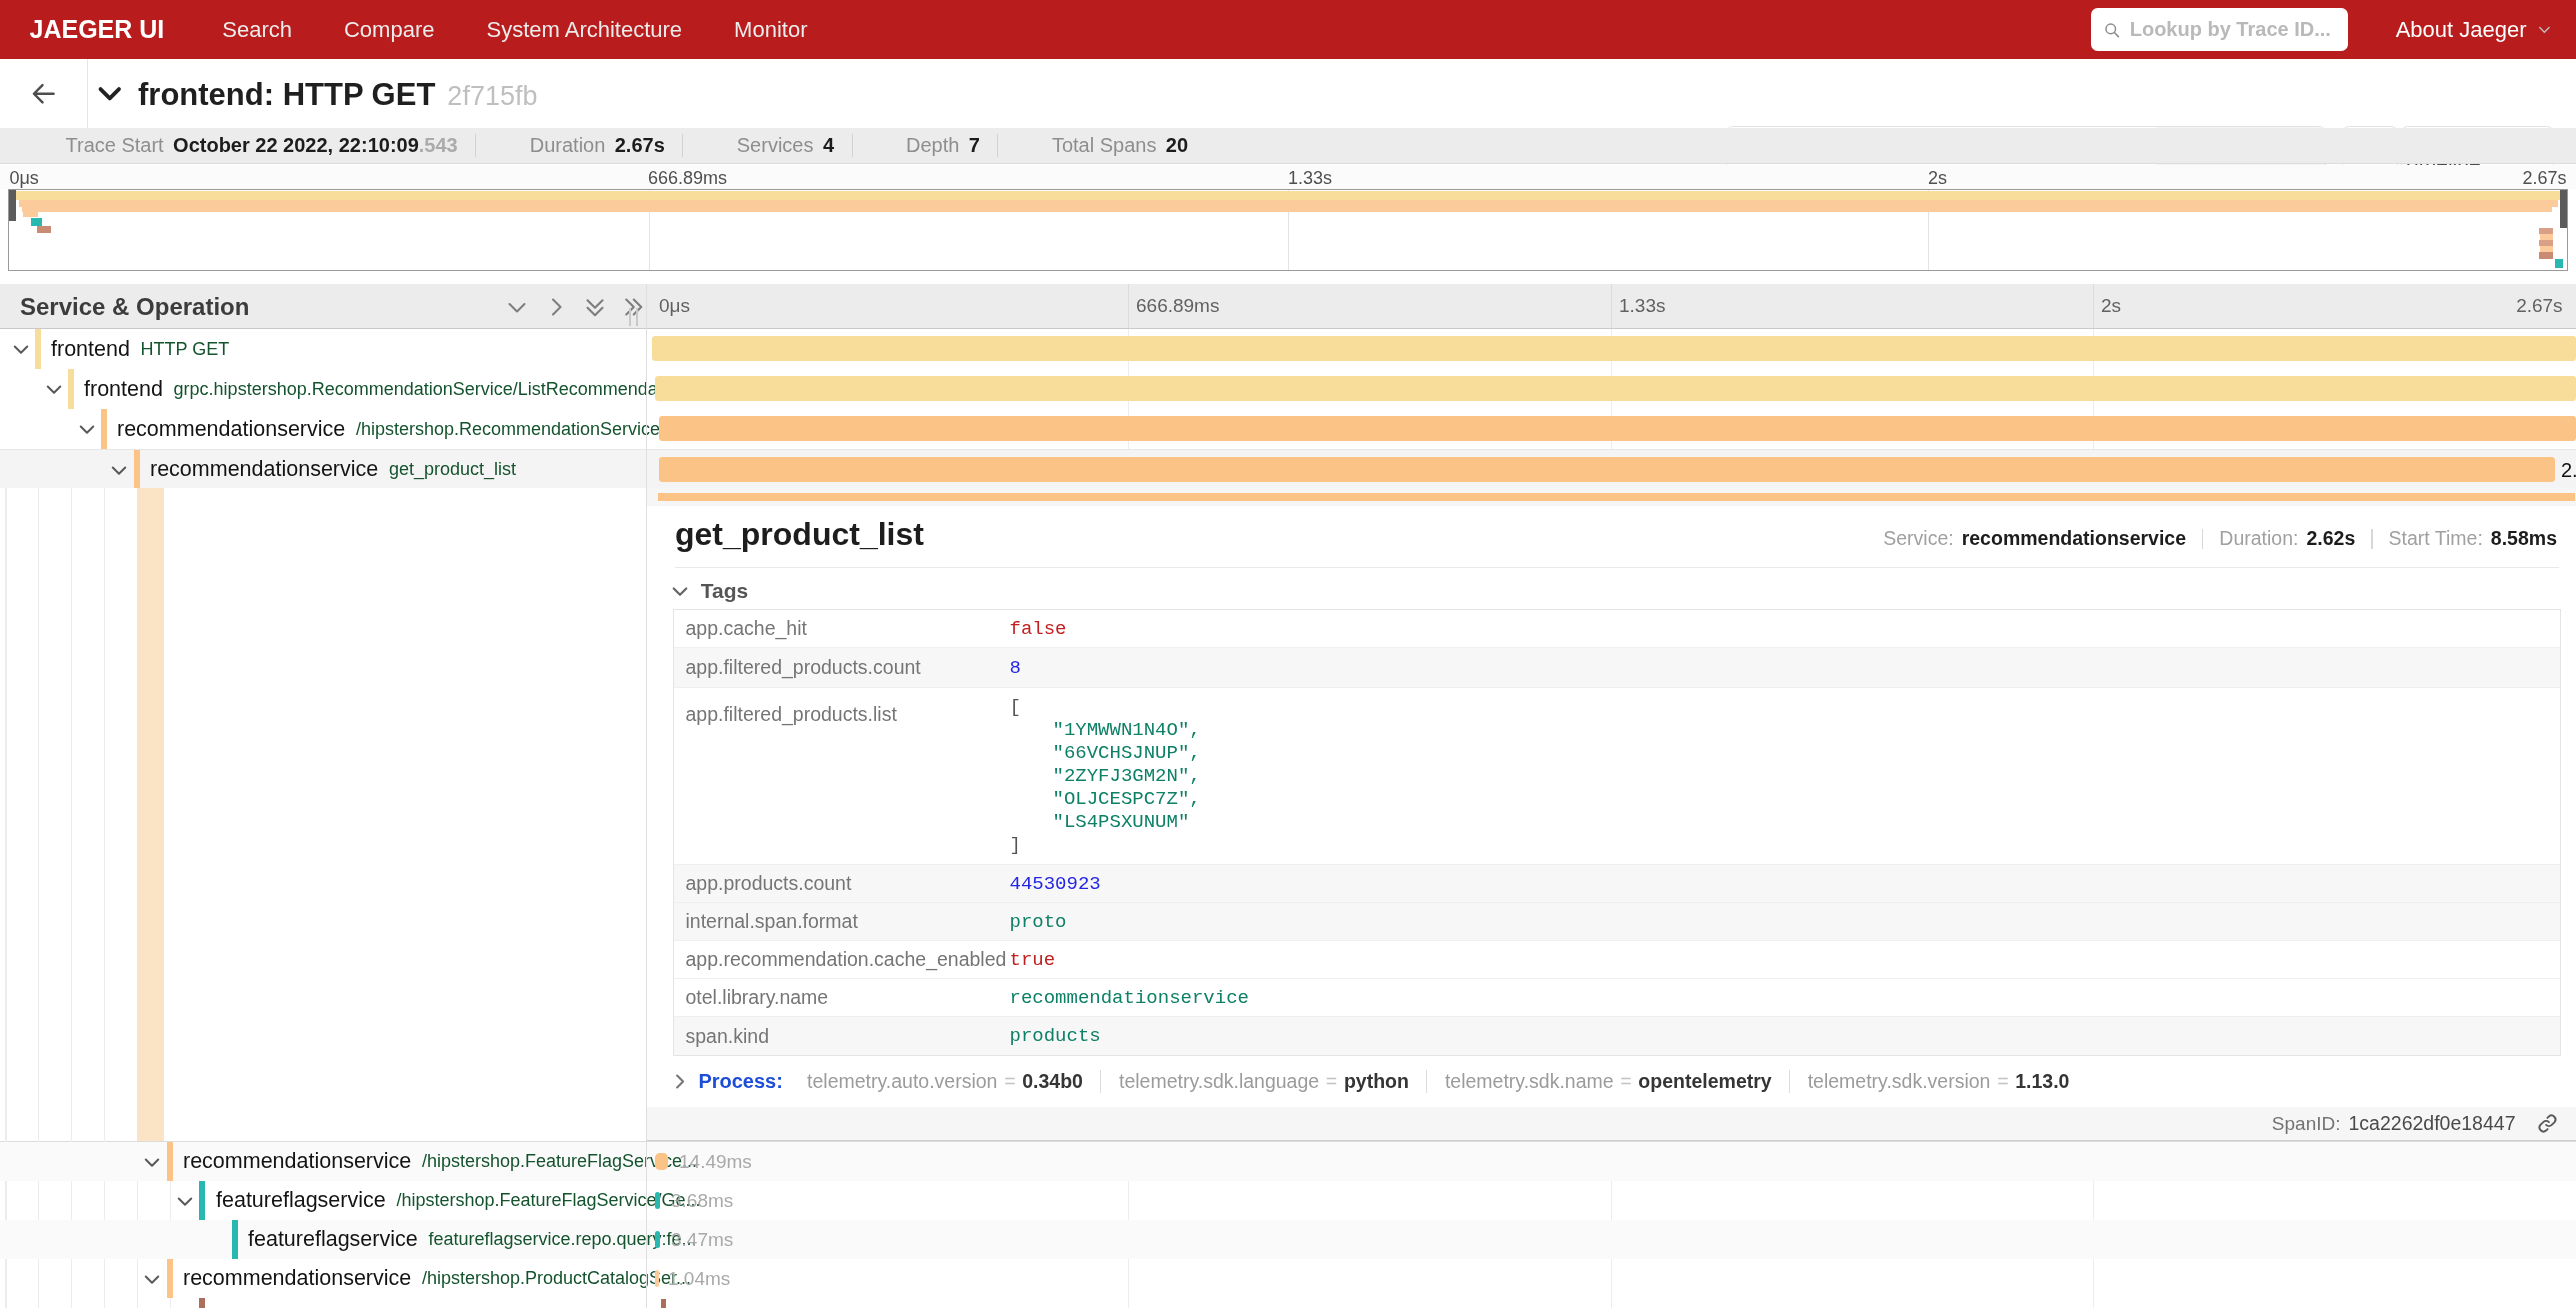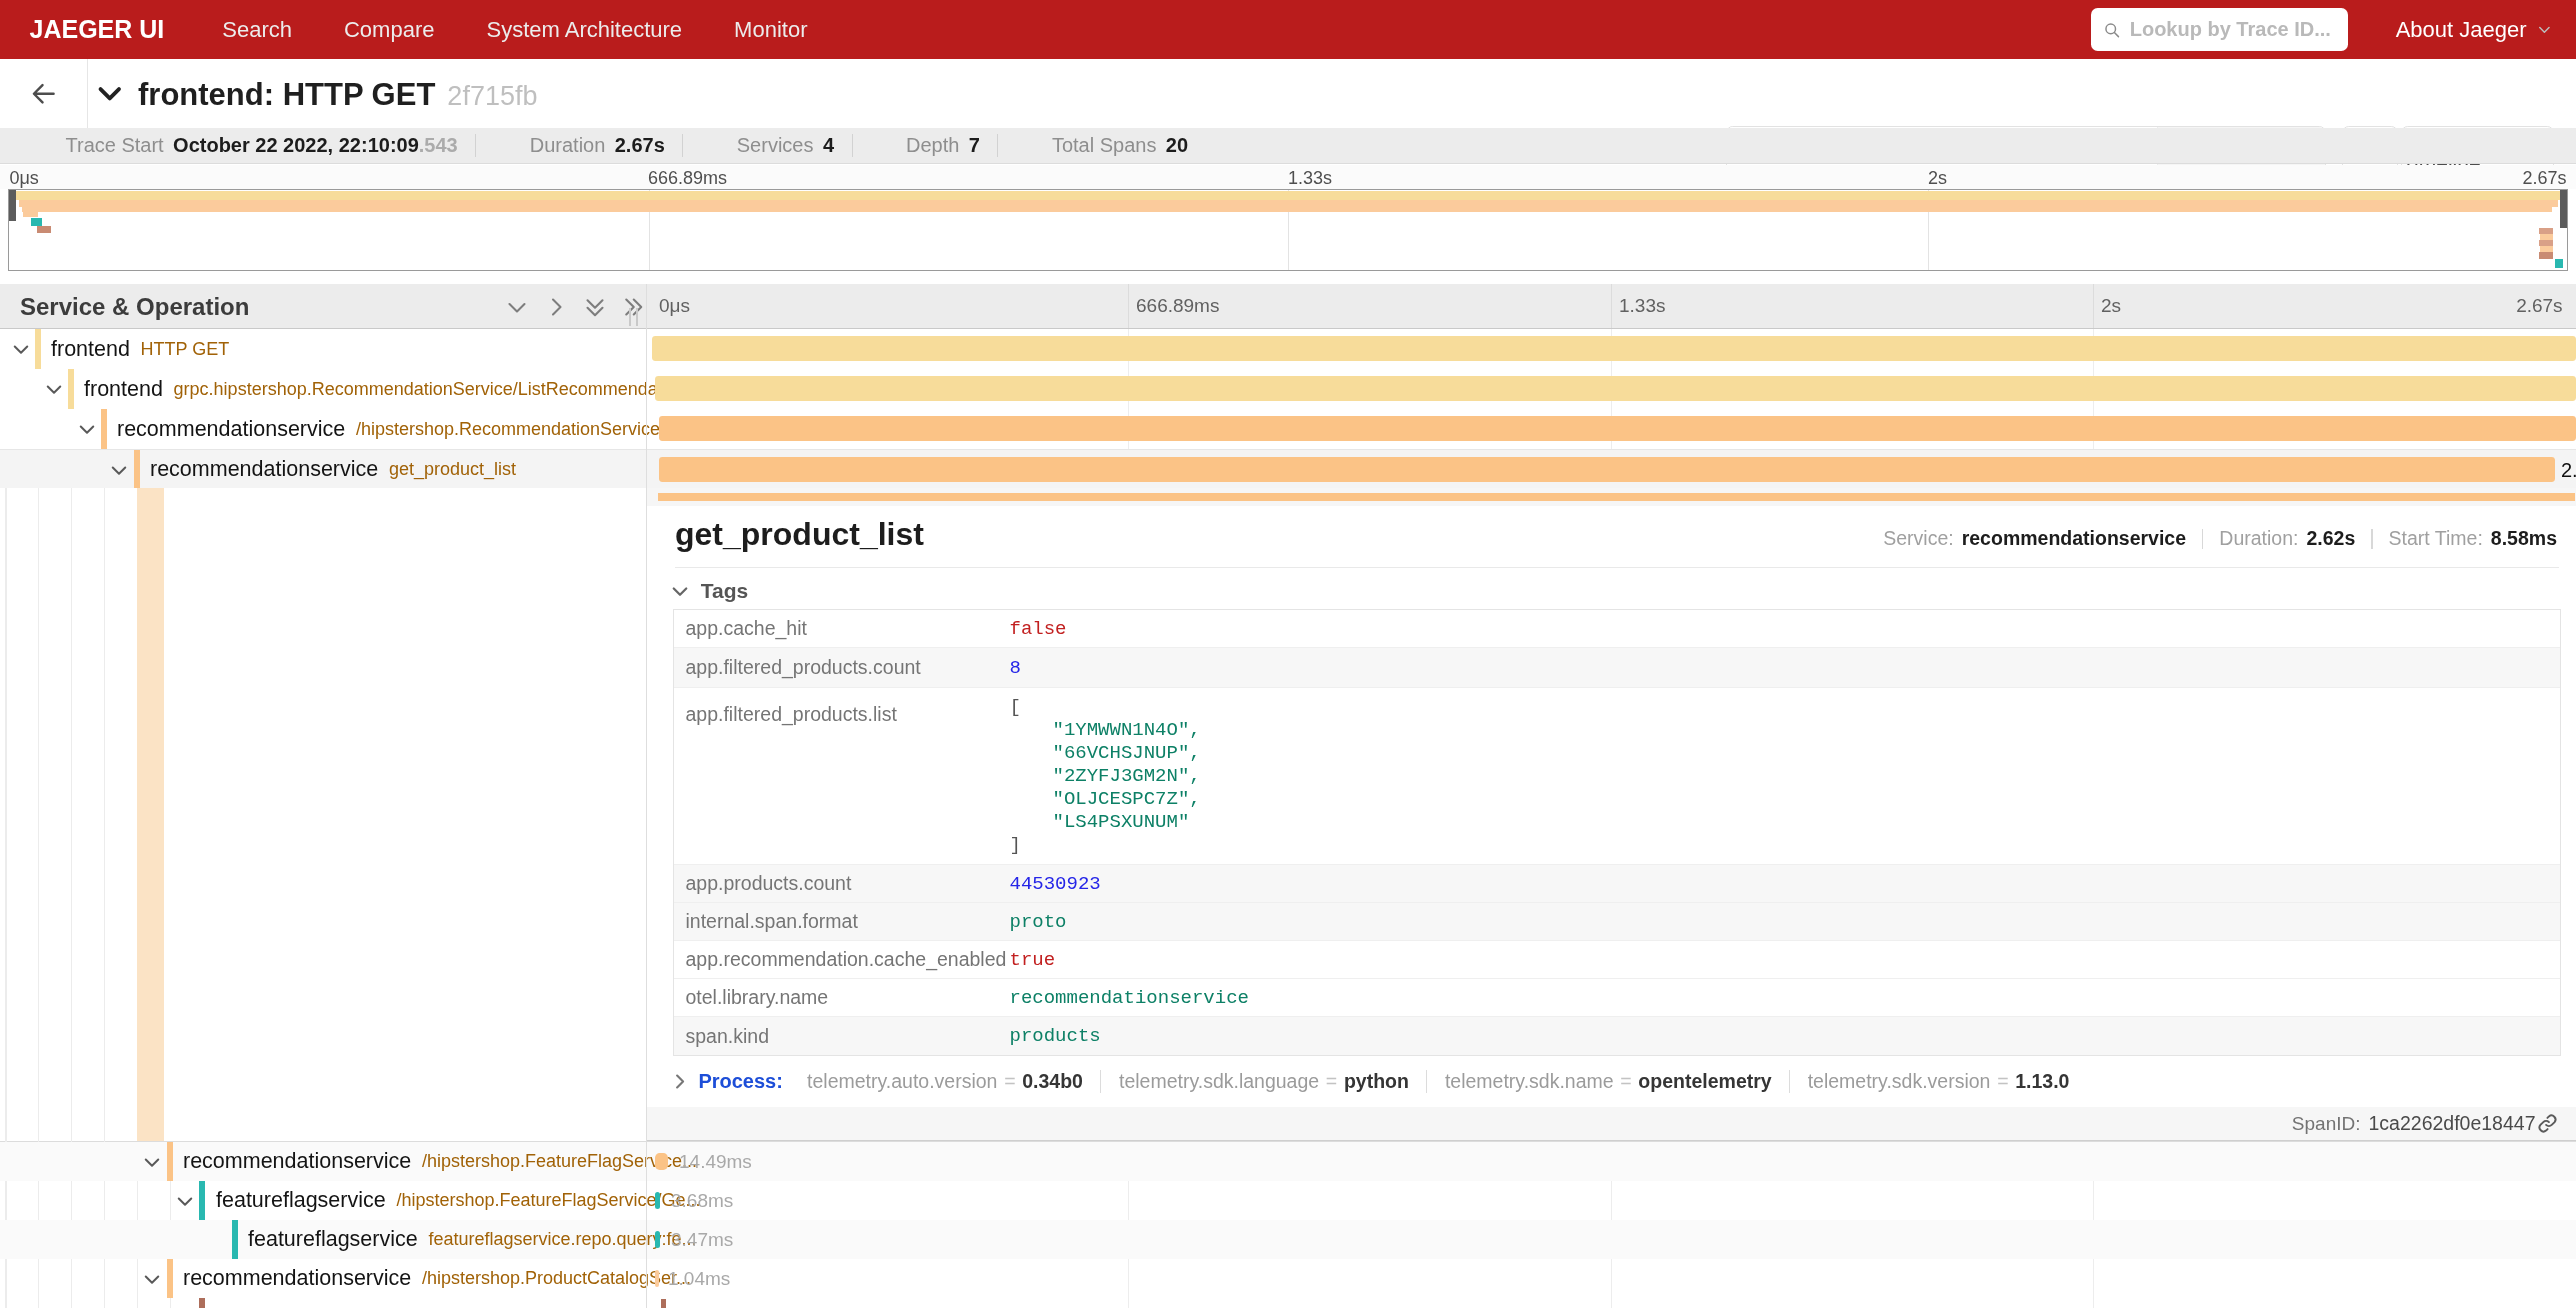--- a/index.html
+++ b/index.html
@@ -62,21 +62,21 @@
 
   
   .row { position:relative; width:2576px; height:39px; }
   .row.h59 { height:40px; }
   .guide { position:absolute; top:0; width:1.3px; height:100%; background:#ececec; }
   .gridline { position:absolute; top:0; width:1.3px; height:100%; background:#ededed; }
   .tree-chev { position:absolute; top:10px; width:20px; height:20px; cursor:pointer; }
   .svc-bar { position:absolute; top:0; width:6px; height:100%; }
   .row-names { position:absolute; top:0; height:100%; display:flex; align-items:center; cursor:pointer; }
   .svc-name { font-size:21.5px; font-weight:500; color:#141414; white-space:nowrap; }
-  .op-name { font-size:18px; color:#a16207; margin-left:10.7px; white-space:nowrap; }
+  .op-name { font-size:18px; color:#14532d; margin-left:10.7px; white-space:nowrap; }
   .span-bar { position:absolute; top:7.4px; height:25px; border-radius:3.4px; cursor:pointer; }
   .bar-label { position:absolute; top:8.7px; font-size:20px; color:#111; white-space:nowrap; }
   .mini-bar { position:absolute; top:11.4px; height:17px; border-radius:4.7px; cursor:pointer; }
   .dur-label { position:absolute; top:9.4px; font-size:19px; color:#a9a9a9; white-space:nowrap; }
   .row-sel { background:#f4f4f4; border-top:0.7px solid #e6e6e6; border-bottom:0.7px solid #e0e0e0; }
 
   
   .detail-left { position:absolute; left:0; top:488px; width:646px; height:654px; background:#fff; border-bottom:1.3px solid #dcdcdc; }
   .accent-band { position:absolute; left:137px; top:0; width:27px; height:100%; background:#fbe3c5; }
   .detail-panel { position:absolute; left:647px; top:488px; width:1929px; height:654px; background:#fff; border-bottom:1.3px solid #dcdcdc; }
@@ -106,21 +106,21 @@
   .process-row { position:absolute; left:23px; top:579px; height:28px; display:flex; align-items:center; }
   .process-row svg { width:19px; height:19px; margin-right:9.4px; }
   .process-label { font-size:20px; font-weight:700; color:#1d4ed8; margin-right:6.7px; }
   .proc-item { display:flex; align-items:center; font-size:19.5px; padding:0 17.5px; }
   .proc-item + .proc-item { border-left:1.3px solid #dcdcdc; }
   .proc-key { color:#9b9b9b; }
   .proc-eq { color:#c3c3c3; margin:0 6.7px; }
   .proc-val { color:#353535; font-weight:700; }
   .spanid-band { position:absolute; left:0; top:619px; width:1929px; height:34px; background:#f6f6f6; border-bottom:1.3px solid #cfcfcf; display:flex; align-items:center; justify-content:flex-end; padding-right:17.5px; }
   .spanid-label { font-size:19px; color:#737373; margin-right:8px; }
-  .spanid-value { font-size:19.5px; color:#4a4a4a; margin-right:0; }
+  .spanid-value { font-size:19.5px; color:#4a4a4a; margin-right:20px; }
   .link-ic { width:23px; height:23px; cursor:pointer; }
 
   
   #rows-top { position:absolute; left:0; top:329px; width:2576px; height:158px; }
   #rows-bottom { position:absolute; left:0; top:1142px; width:2576px; height:167px; }
 </style>
 </head>
 <body>
 
 <div id="app">

